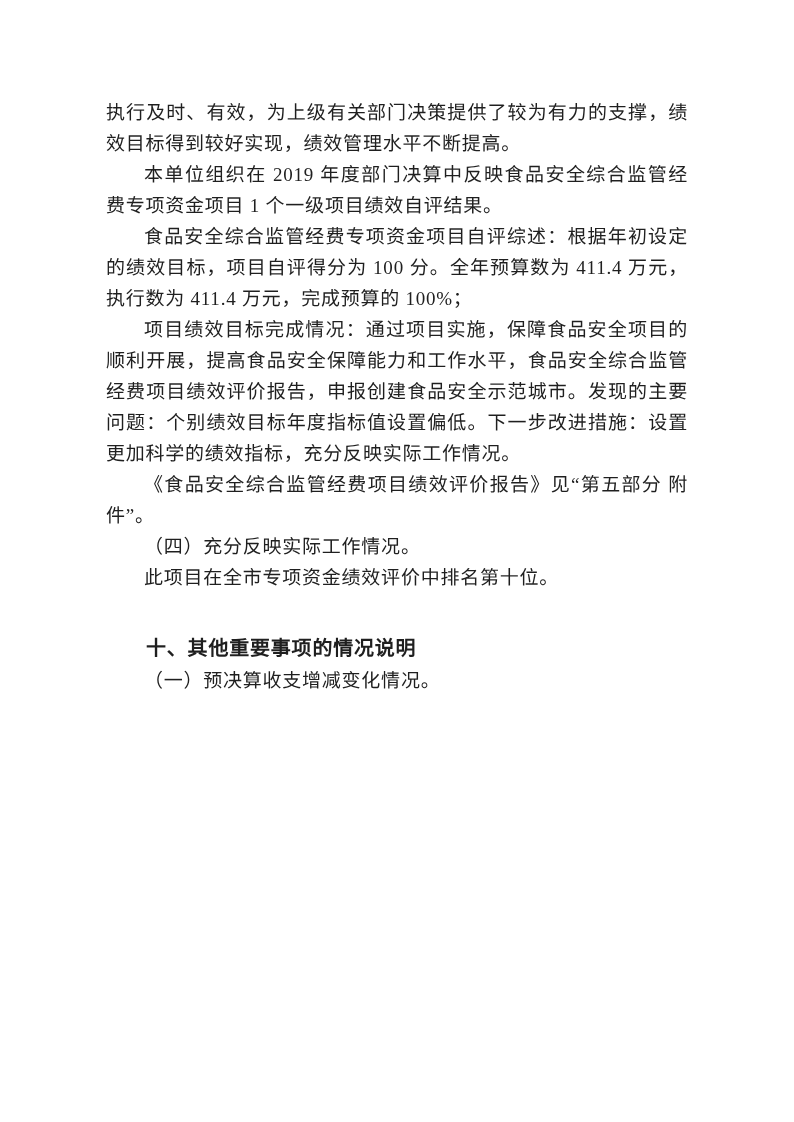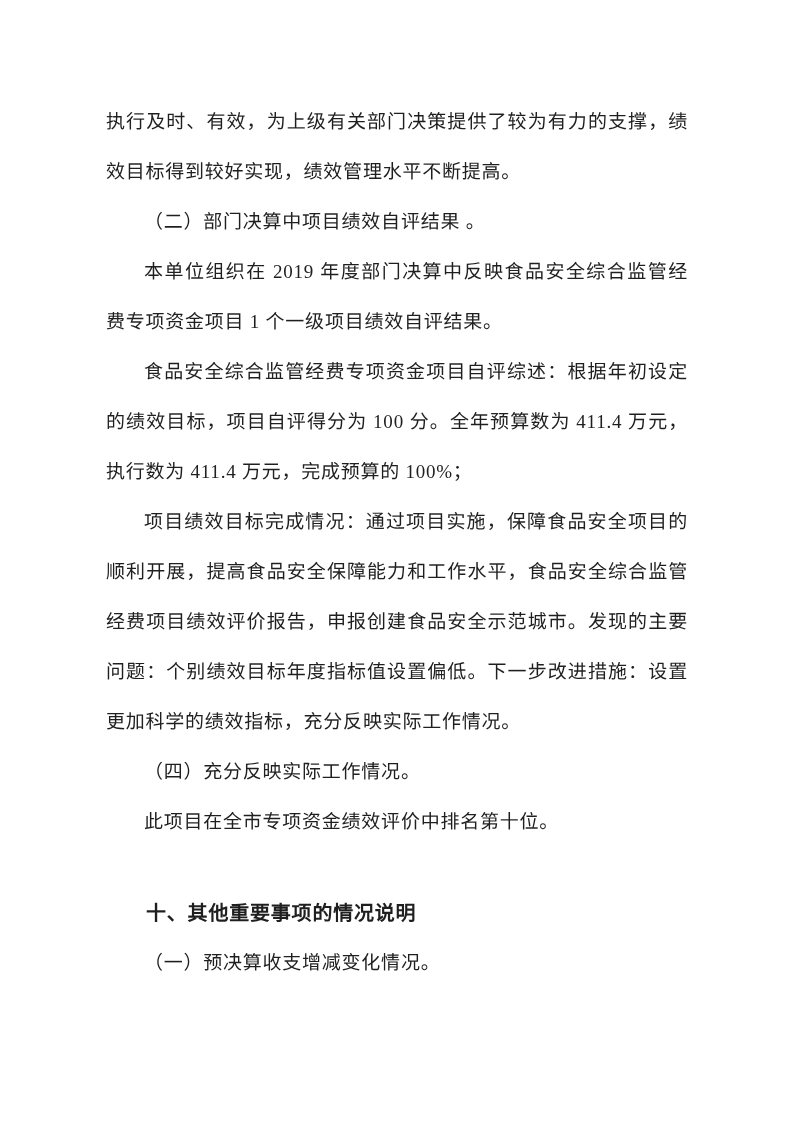--- a/index.html
+++ b/index.html
@@ -10,47 +10,47 @@
   .page {
     position: relative;
     width: 794px;
     height: 1122px;
     background: #ffffff;
     box-sizing: border-box;
     padding: 97px 106px 0 106px;
     overflow: hidden;
     font-family: "Liberation Serif", "DejaVu Serif", serif;
     font-size: 19px;
-    line-height: 50px;
+    line-height: 31px;
     color: #1f1f1f;
   }
   .para {
     margin: 0;
     text-align: justify;
     text-justify: inter-character;
     text-indent: 2em;
     letter-spacing: 0.04em;
   }
   .para.no-indent {
     text-indent: 0;
   }
   .para.heading {
-    font-family: Liberation Serif, serif;
+    font-family: Liberation Mono, monospace;
     font-weight: 700;
     font-size: 20px;
     text-align: left;
     margin-top: 41px;
   }
 </style>
 </head>
 <body>
 
 <div class="page">
   <p class="para no-indent">执行及时、有效，为上级有关部门决策提供了较为有力的支撑，绩效目标得到较好实现，绩效管理水平不断提高。</p>
-  <p class="para">（二）部门决算中项目绩效自评结果 。</p>
   <p class="para">本单位组织在 2019 年度部门决算中反映食品安全综合监管经费专项资金项目 1 个一级项目绩效自评结果。</p>
   <p class="para">食品安全综合监管经费专项资金项目自评综述：根据年初设定的绩效目标，项目自评得分为 100 分。全年预算数为 411.4 万元，执行数为 411.4 万元，完成预算的 100%；</p>
   <p class="para">项目绩效目标完成情况：通过项目实施，保障食品安全项目的顺利开展，提高食品安全保障能力和工作水平，食品安全综合监管经费项目绩效评价报告，申报创建食品安全示范城市。发现的主要问题：个别绩效目标年度指标值设置偏低。下一步改进措施：设置更加科学的绩效指标，充分反映实际工作情况。</p>
+  <p class="para">《食品安全综合监管经费项目绩效评价报告》见“第五部分 附件”。</p>
   <p class="para">（四）充分反映实际工作情况。</p>
   <p class="para">此项目在全市专项资金绩效评价中排名第十位。</p>
   <p class="para heading">十、其他重要事项的情况说明</p>
   <p class="para">（一）预决算收支增减变化情况。</p>
 </div>
 
 </body></html>

